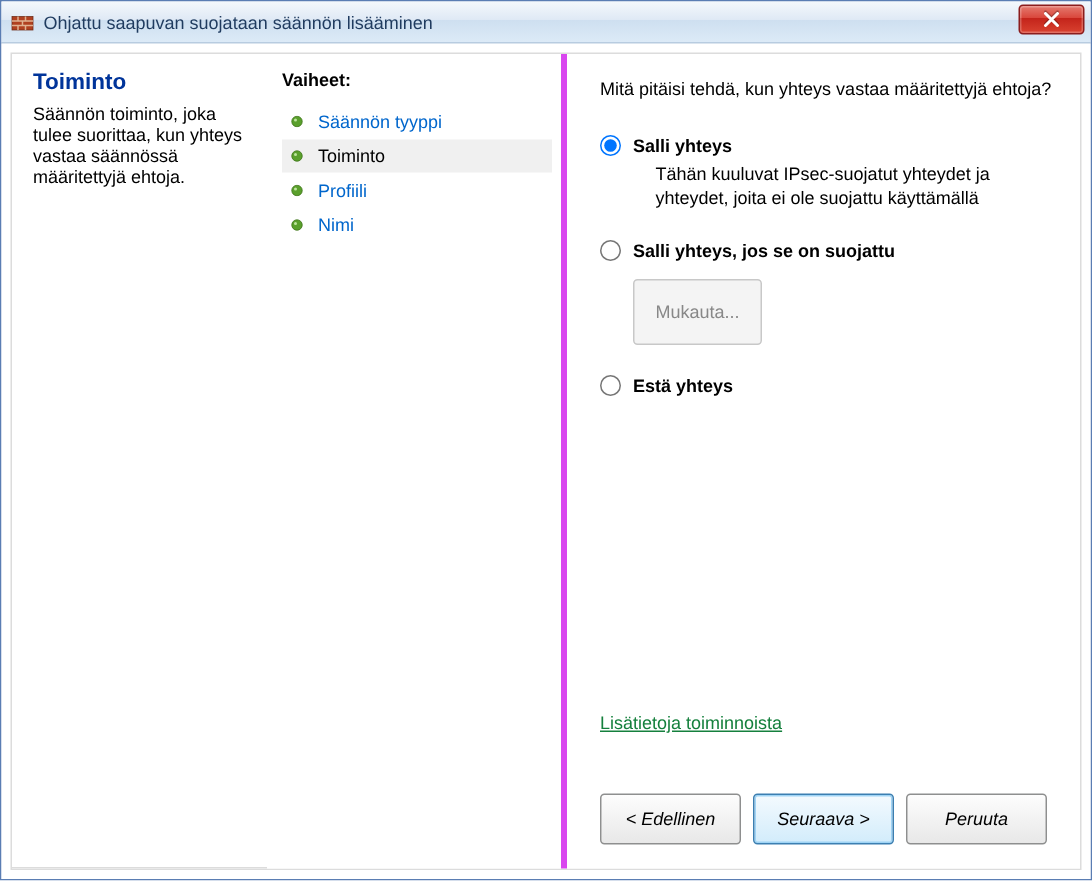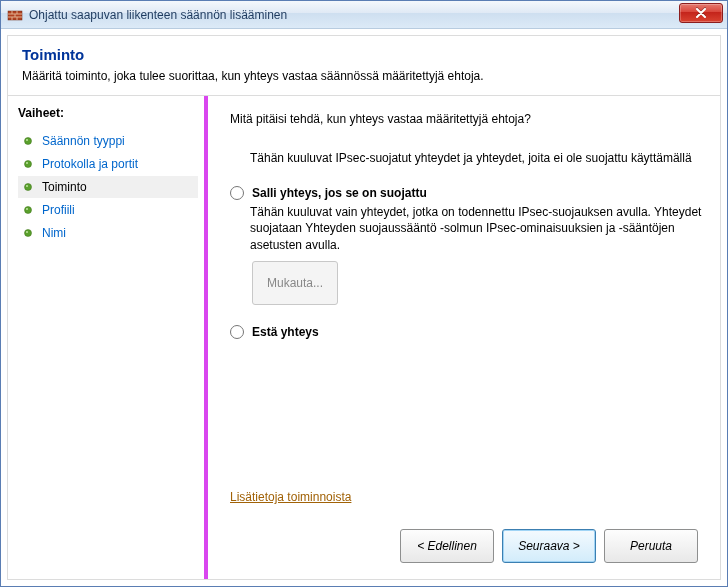--- a/index.html
+++ b/index.html
@@ -36,21 +36,21 @@
   }
   .close-btn svg { filter: drop-shadow(0 -1px 0 rgba(0,0,0,0.3)); }
   .content-outer {
     flex: 1;
     padding: 6px;
     background: #fff;
   }
   .content-inner {
     width: 100%; height: 100%;
     border: 1px solid #dcdcdc;
-    display: flex; flex-direction: column;
+    display: flex; flex-direction: row;
     background: #fff;
   }
   .header-section {
     padding: 10px 14px 12px 14px;
     border-bottom: 1px solid #dcdcdc;
     background: #fff;
   }
   .header-title { color: #00349a; font-size: 15px; font-weight: bold; margin-bottom: 6px; }
   .header-desc { color: #000; font-size: 12px; }
   .body-section {
@@ -80,28 +80,28 @@
     padding: 16px 18px 10px 22px;
     display: flex; flex-direction: column;
     background: #fff;
   }
   .question { margin-bottom: 24px; }
   .radio-group { }
   .radio-item { margin-bottom: 20px; }
   .radio-line { display: flex; align-items: center; margin-bottom: 4px; }
   .radio-line input[type=radio] { margin: 0 8px 0 0; width: 14px; height: 14px; }
   .radio-label { font-weight: bold; }
-  .radio-desc { margin-left: 20px; color: #000; line-height: 1.35; font-size: 12px; }
+  .radio-desc { margin-left: 37px; color: #000; line-height: 1.35; font-size: 12px; }
   .customize-btn {
     margin-left: 22px; margin-top: 8px;
     padding: 14px 14px; font-size: 12px;
     color: #888; background: #f4f4f4;
     border: 1px solid #c8c8c8; border-radius: 3px;
   }
-  .link-more { color: #a16207; text-decoration: underline; cursor: pointer; margin-top: auto; margin-bottom: 25px; }
+  .link-more { color: #15803d; text-decoration: underline; cursor: pointer; margin-top: auto; margin-bottom: 40px; }
   .button-row {
     display: flex; justify-content: flex-end; gap: 8px;
     padding-right: 4px; padding-bottom: 6px;
   }
   .wiz-btn {
     min-width: 94px; height: 34px;
     font-size: 12px;
     background: linear-gradient(to bottom, #fdfdfd, #e8e8e8);
     border: 1px solid #8e8f8f;
     border-radius: 3px;
@@ -125,55 +125,48 @@
         <rect x="1" y="4" width="14" height="9" fill="#b04020" stroke="#6b2a16" stroke-width="0.5"></rect>
         <line x1="1" y1="7" x2="15" y2="7" stroke="#e0b090" stroke-width="1"></line>
         <line x1="1" y1="10" x2="15" y2="10" stroke="#e0b090" stroke-width="1"></line>
         <line x1="5" y1="4" x2="5" y2="7" stroke="#e0b090" stroke-width="1"></line>
         <line x1="10" y1="4" x2="10" y2="7" stroke="#e0b090" stroke-width="1"></line>
         <line x1="8" y1="7" x2="8" y2="10" stroke="#e0b090" stroke-width="1"></line>
         <line x1="5" y1="10" x2="5" y2="13" stroke="#e0b090" stroke-width="1"></line>
         <line x1="10" y1="10" x2="10" y2="13" stroke="#e0b090" stroke-width="1"></line>
       </svg>
     </span>
-    <span class="title-text">Ohjattu saapuvan liikenteen säännön lisääminen</span>
+    <span class="title-text">Ohjattu saapuvan suojataan säännön lisääminen</span>
     <div class="close-btn">
       <svg width="12" height="10" viewBox="0 0 12 10">
         <path d="M2 1 L10 9 M10 1 L2 9" stroke="#fff" stroke-width="2" stroke-linecap="round"></path>
       </svg>
     </div>
   </div>
 
   <div class="content-outer">
     <div class="content-inner">
 
       <div class="header-section">
         <div class="header-title">Toiminto</div>
-        <div class="header-desc">Määritä toiminto, joka tulee suorittaa, kun yhteys vastaa säännössä määritettyjä ehtoja.</div>
+        <div class="header-desc">Säännön toiminto, joka tulee suorittaa, kun yhteys vastaa säännössä määritettyjä ehtoja.</div>
       </div>
 
       <div class="body-section">
 
         <div class="sidebar">
           <div class="sidebar-title">Vaiheet:</div>
 
           <div class="step">
             <svg class="bullet" viewBox="0 0 8 8">
                 <circle cx="4" cy="4" r="3.5" fill="#5aa02c" stroke="#3b7015" stroke-width="0.5"></circle>
                 <circle cx="3" cy="3" r="1" fill="#c0e4a0"></circle>
               </svg>
             <span class="step-link">Säännön tyyppi</span>
           </div>
-          <div class="step">
-            <svg class="bullet" viewBox="0 0 8 8">
-                <circle cx="4" cy="4" r="3.5" fill="#5aa02c" stroke="#3b7015" stroke-width="0.5"></circle>
-                <circle cx="3" cy="3" r="1" fill="#c0e4a0"></circle>
-              </svg>
-            <span class="step-link">Protokolla ja portit</span>
-          </div>
           <div class="step step-current">
             <svg class="bullet" viewBox="0 0 8 8">
                 <circle cx="4" cy="4" r="3.5" fill="#5aa02c" stroke="#3b7015" stroke-width="0.5"></circle>
                 <circle cx="3" cy="3" r="1" fill="#c0e4a0"></circle>
               </svg>
             <span class="step-link">Toiminto</span>
           </div>
           <div class="step">
             <svg class="bullet" viewBox="0 0 8 8">
                 <circle cx="4" cy="4" r="3.5" fill="#5aa02c" stroke="#3b7015" stroke-width="0.5"></circle>
@@ -189,29 +182,32 @@
             <span class="step-link">Nimi</span>
           </div>
         </div>
 
         <div class="main-pane">
           <div class="question">Mitä pitäisi tehdä, kun yhteys vastaa määritettyjä ehtoja?</div>
 
           <div class="radio-group">
 
             <div class="radio-item">
+              <label class="radio-line">
+                <input type="radio" name="action" checked="" style="">
+                <span class="radio-label">Salli yhteys</span>
+              </label>
               <div class="radio-desc">Tähän kuuluvat IPsec-suojatut yhteydet ja yhteydet, joita ei ole suojattu käyttämällä</div>
             </div>
 
             <div class="radio-item">
               <label class="radio-line">
                 <input type="radio" name="action" style="">
                 <span class="radio-label">Salli yhteys, jos se on suojattu</span>
               </label>
-              <div class="radio-desc">Tähän kuuluvat vain yhteydet, jotka on todennettu IPsec-suojauksen avulla. Yhteydet suojataan Yhteyden suojaussääntö -solmun IPsec-ominaisuuksien ja -sääntöjen asetusten avulla.</div>
               <button class="customize-btn" disabled="">Mukauta...</button>
             </div>
 
             <div class="radio-item">
               <label class="radio-line">
                 <input type="radio" name="action" style="">
                 <span class="radio-label">Estä yhteys</span>
               </label>
             </div>
 

